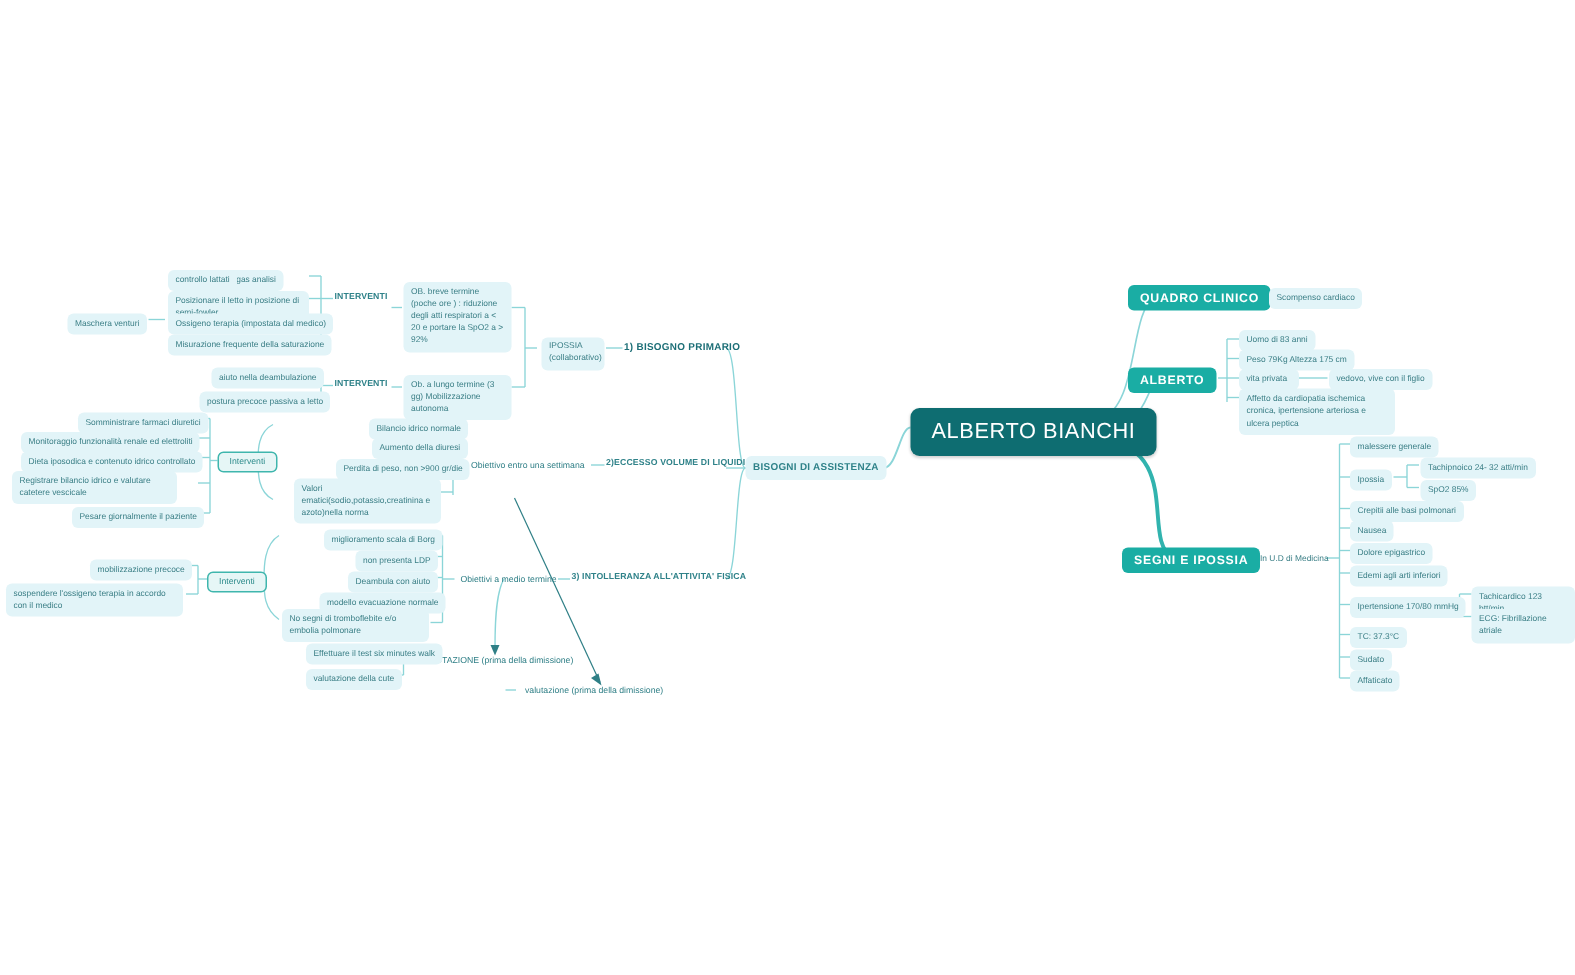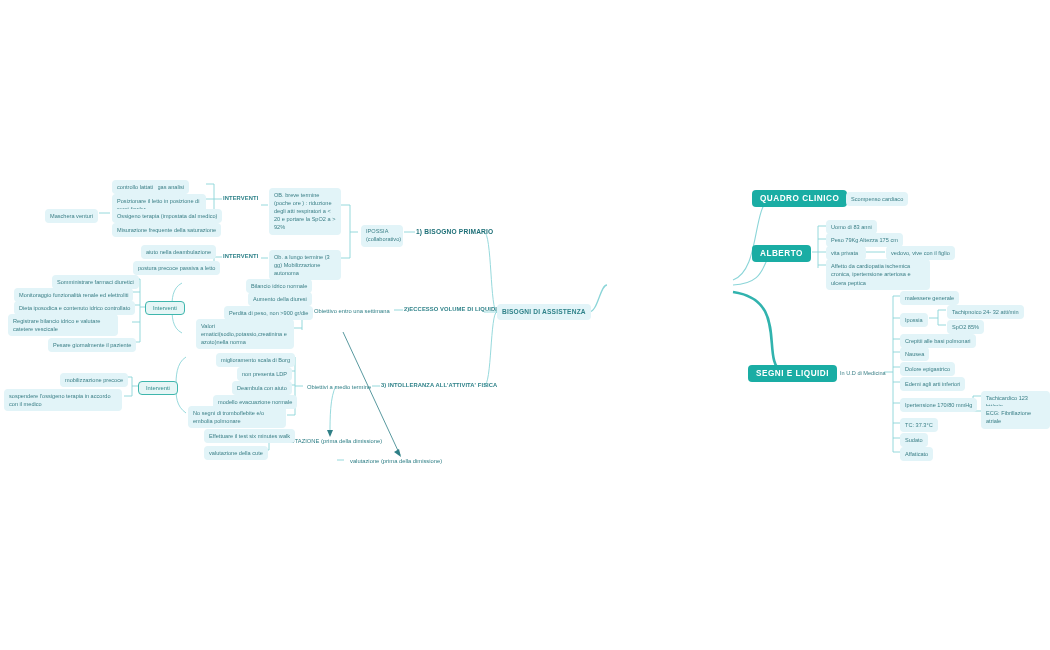--- a/index.html
+++ b/index.html
@@ -165,32 +165,33 @@
       <path d="M343 332 L 400 455" stroke="#2f7f86" stroke-width="0.8"></path>
       <path d="M337 460 L 344 460"></path>
     </g>
 
     <g fill="#2f7f86">
       <polygon points="330,437 327,430 333,430"></polygon>
       <polygon points="401,457 394,452 399,449"></polygon>
     </g>
   </svg>
 
+  <div class="node root" style="left:607px;top:272px;">ALBERTO BIANCHI</div>
 
   <div class="node lvl1" style="left:752px;top:190px;">QUADRO CLINICO</div>
   <div class="node leaf" style="left:846px;top:192px;">Scompenso cardiaco</div>
 
   <div class="node lvl1" style="left:752px;top:245px;">ALBERTO</div>
   <div class="node leaf" style="left:826px;top:220px;">Uomo di 83 anni</div>
   <div class="node leaf" style="left:826px;top:233px;">Peso 79Kg  Altezza 175 cm</div>
   <div class="node leaf" style="left:826px;top:246px;width:40px;">vita privata</div>
   <div class="node leaf" style="left:886px;top:246px;">vedovo, vive con il figlio</div>
   <div class="node leaf" style="left:826px;top:259px;width:104px;">Affetto da cardiopatia ischemica cronica, ipertensione arteriosa e ulcera peptica</div>
 
-  <div class="node lvl1" style="left:748px;top:365px;">SEGNI E LIQUIDI</div>
+  <div class="node lvl1" style="left:748px;top:365px;">SEGNI E IPOSSIA</div>
   <div class="node leaf plain" style="left:837px;top:367px;">In U.D di Medicina</div>
 
   <div class="node leaf" style="left:900px;top:291px;">malessere generale</div>
   <div class="node leaf" style="left:900px;top:313px;">Ipossia</div>
   <div class="node leaf" style="left:947px;top:305px;">Tachipnoico 24- 32 atti/min</div>
   <div class="node leaf" style="left:947px;top:320px;">SpO2 85%</div>
   <div class="node leaf" style="left:900px;top:334px;">Crepitii alle basi polmonari</div>
   <div class="node leaf" style="left:900px;top:347px;">Nausea</div>
   <div class="node leaf" style="left:900px;top:362px;">Dolore epigastrico</div>
   <div class="node leaf" style="left:900px;top:377px;">Edemi agli arti inferiori</div>

